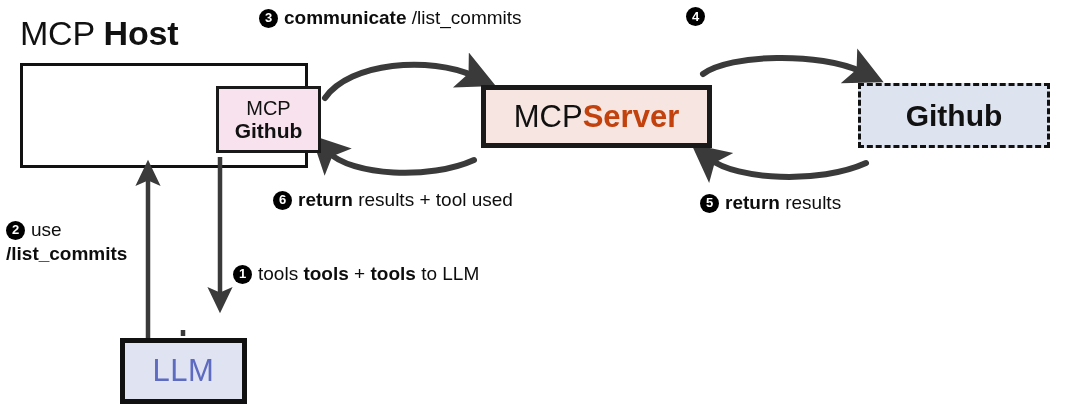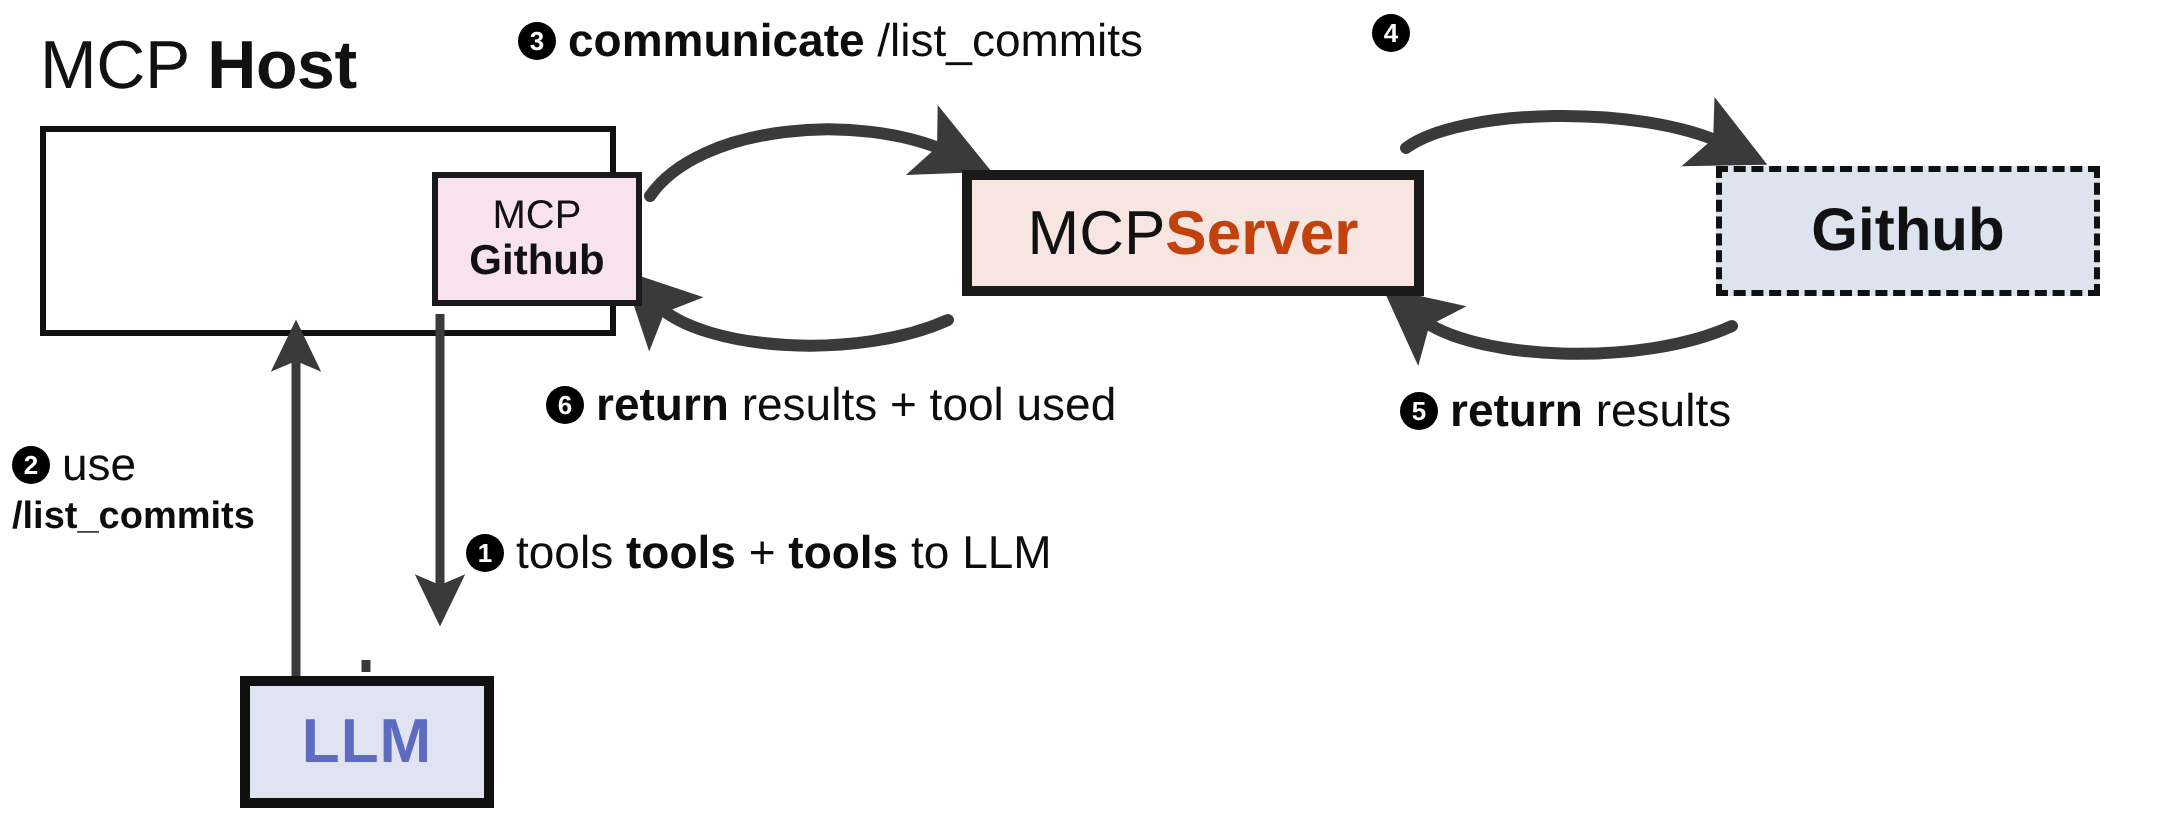--- a/index.html
+++ b/index.html
@@ -85,21 +85,21 @@
     left: 120px; top: 338px;
     width: 127px; height: 66px;
     border: 5px solid #111111;
     background: #dfe3f2;
     box-sizing: border-box;
     display: flex;
     align-items: center;
     justify-content: center;
   }
   .llm-box .lbl {
-    font-size: 31px; font-weight: 700;
+    font-size: 31px; font-weight: 400;
     color: #5d6bc0;
     letter-spacing: 0.5px;
   }
 
   
   .step {
     white-space: nowrap;
     color: #0d0d0d;
     display: flex;
     align-items: center;
@@ -113,21 +113,21 @@
     background: #000000;
     color: #ffffff;
     font-size: 13px;
     font-weight: 700;
     margin-right: 6px;
     flex: 0 0 auto;
     line-height: 1;
     padding-bottom: 1px;
     box-sizing: border-box;
   }
-  .step .txt { font-size: 23px; }
+  .step .txt { font-size: 19px; }
   .step .txt .b { font-weight: 700; }
   .step .txt .n { font-weight: 400; }
 
   .step-3 { left: 259px; top: 7px; }
   .step-4 { left: 686px; top: 7px; }
   .step-6 { left: 273px; top: 189px; }
   .step-5 { left: 700px; top: 192px; }
   .step-1 { left: 233px; top: 263px; }
 
   .step-2 {

